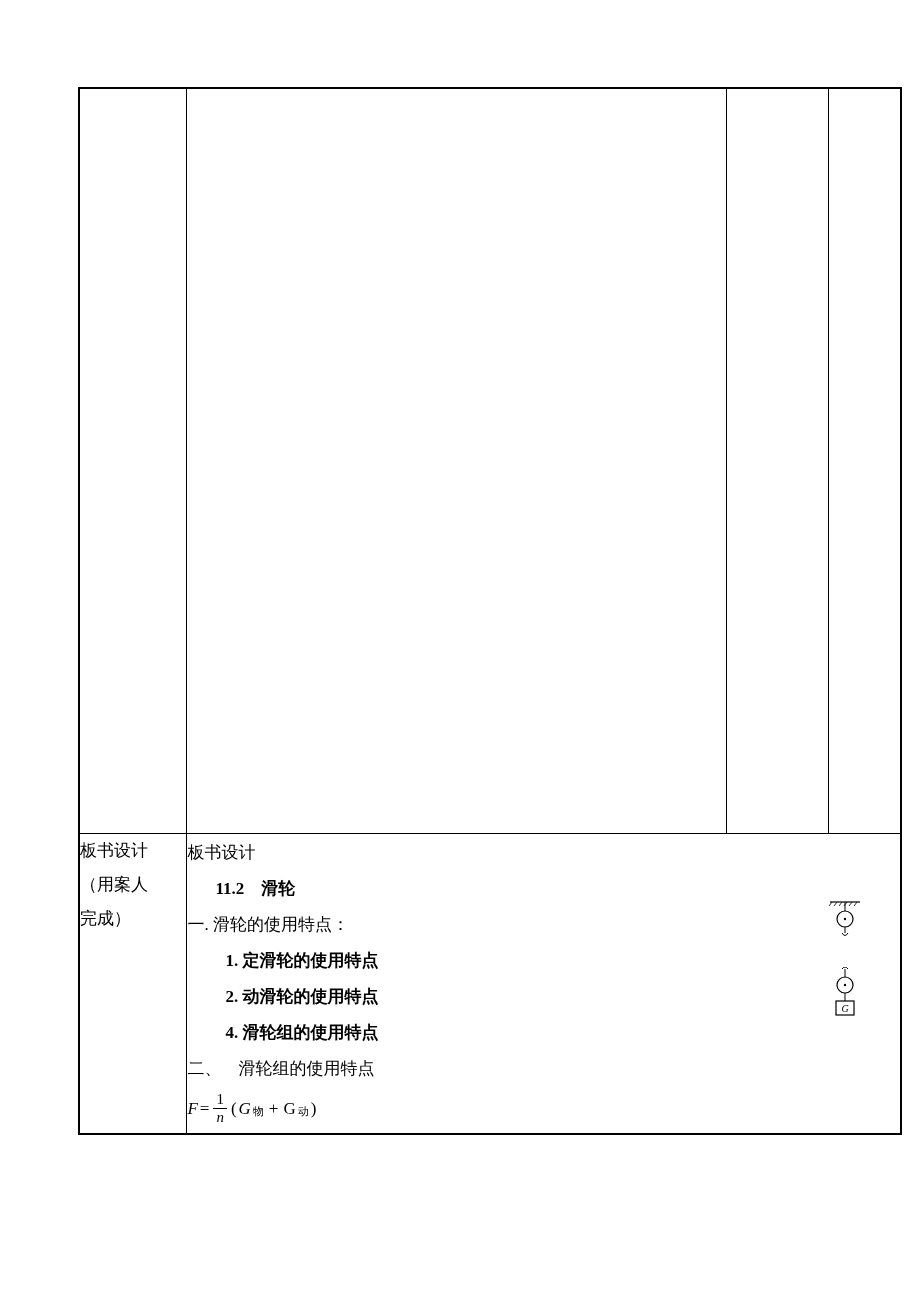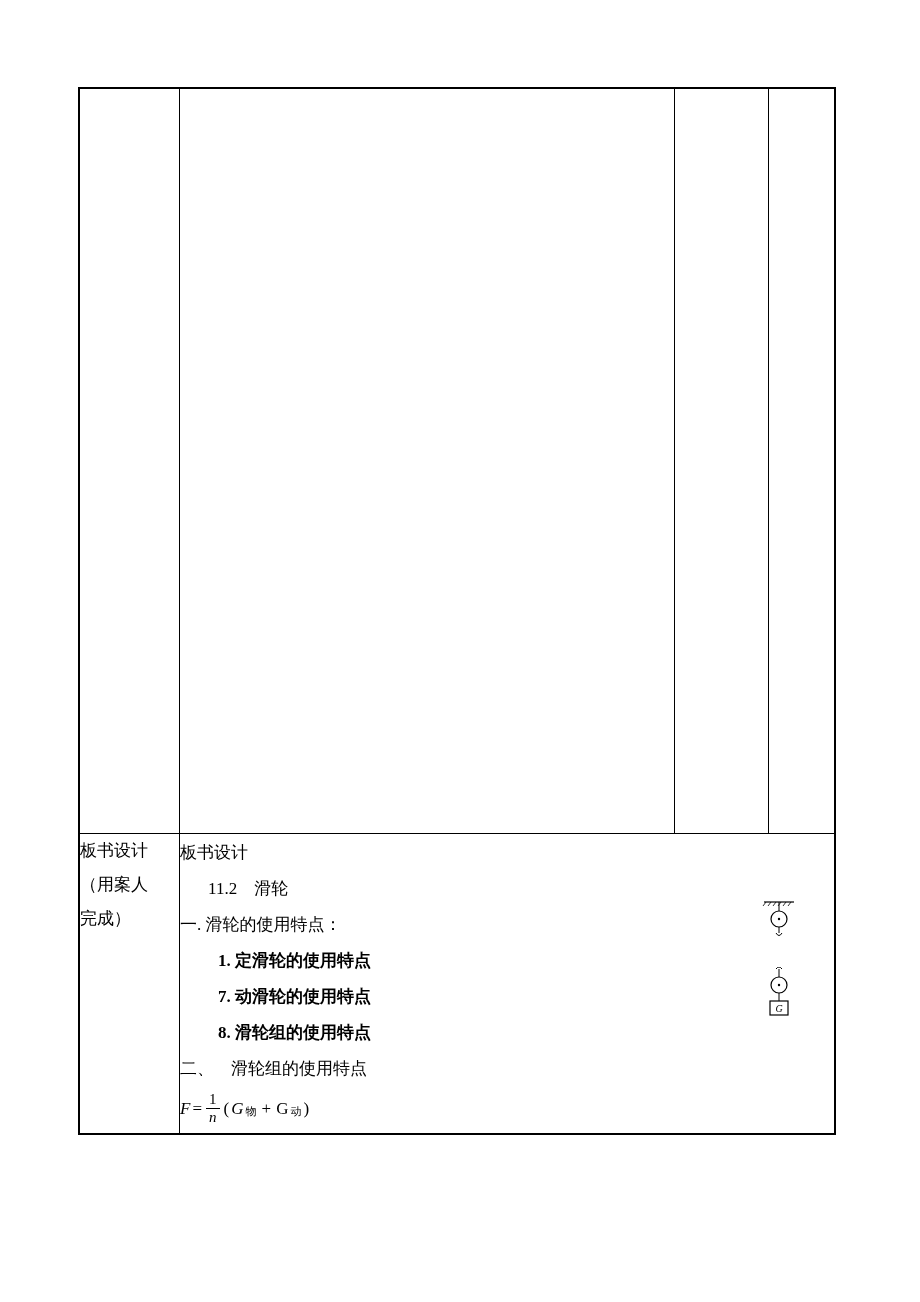--- a/index.html
+++ b/index.html
@@ -13,21 +13,21 @@
       font-size: 17px;
       color: #000;
       width: 920px;
       height: 1302px;
       position: relative;
     }
     .outer-table {
       position: absolute;
       left: 78px;
       top: 87px;
-      width: 758px;
+      width: 824px;
       border-collapse: collapse;
       border: 2px solid #000;
     }
     .outer-table td {
       border: 1px solid #000;
       vertical-align: top;
       padding: 0;
     }
     .row1-col1 {
       width: 42px;
@@ -59,20 +59,21 @@
     .row2-col2 {
       padding: 8px 10px 8px 14px;
       line-height: 2.0;
       position: relative;
     }
     .bb-line {
       margin: 2px 0;
     }
     .indent1 {
       padding-left: 28px;
+      font-weight: bold;
     }
     .indent2 {
       padding-left: 38px;
       font-weight: bold;
     }
     .section-title {
       padding-left: 0;
     }
     .formula {
       font-family: "Times New Roman", serif;
@@ -137,22 +138,22 @@
     <td class="row2-col1">
       <span class="label">板书设计</span>
       <span class="label">（用案人</span>
       <span class="label">完成）</span>
     </td>
     <td class="row2-col2" colspan="3">
       <div class="bb-line section-title">板书设计</div>
       <div class="bb-line indent1">11.2　滑轮</div>
       <div class="bb-line section-title">一. 滑轮的使用特点：</div>
       <div class="bb-line indent2">1. 定滑轮的使用特点</div>
-      <div class="bb-line indent2">7. 动滑轮的使用特点</div>
-      <div class="bb-line indent2">8. 滑轮组的使用特点</div>
+      <div class="bb-line indent2">2. 动滑轮的使用特点</div>
+      <div class="bb-line indent2">4. 滑轮组的使用特点</div>
       <div class="bb-line section-title">二、　滑轮组的使用特点</div>
       <div class="formula">
         <span>F</span>
         <span class="upright">=</span>
         <span class="frac">
           <span class="num upright">1</span>
           <span class="den">n</span>
         </span>
         <span class="upright">(</span>
         <span>G</span>

